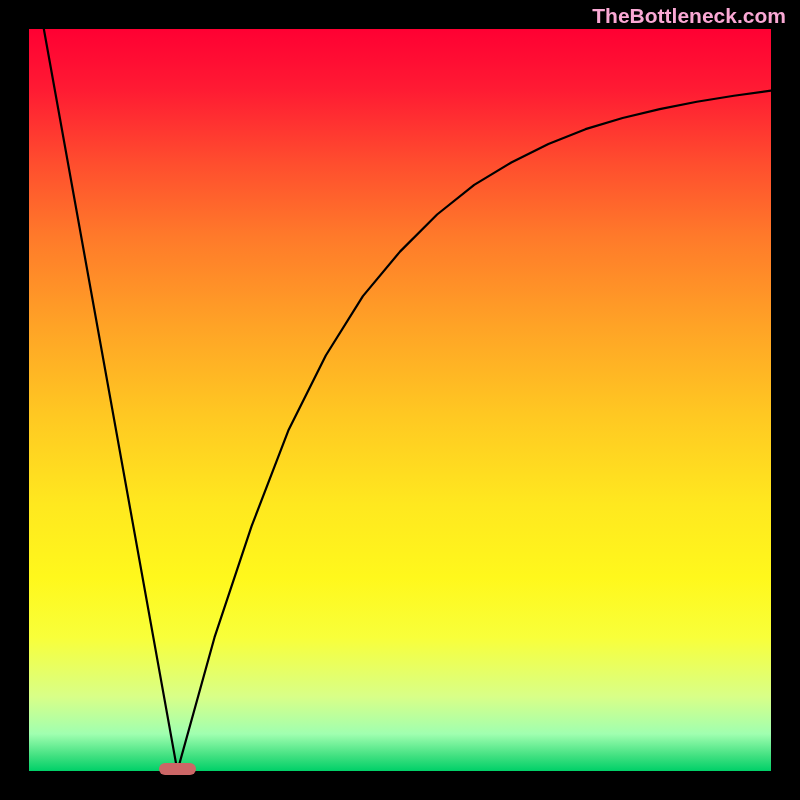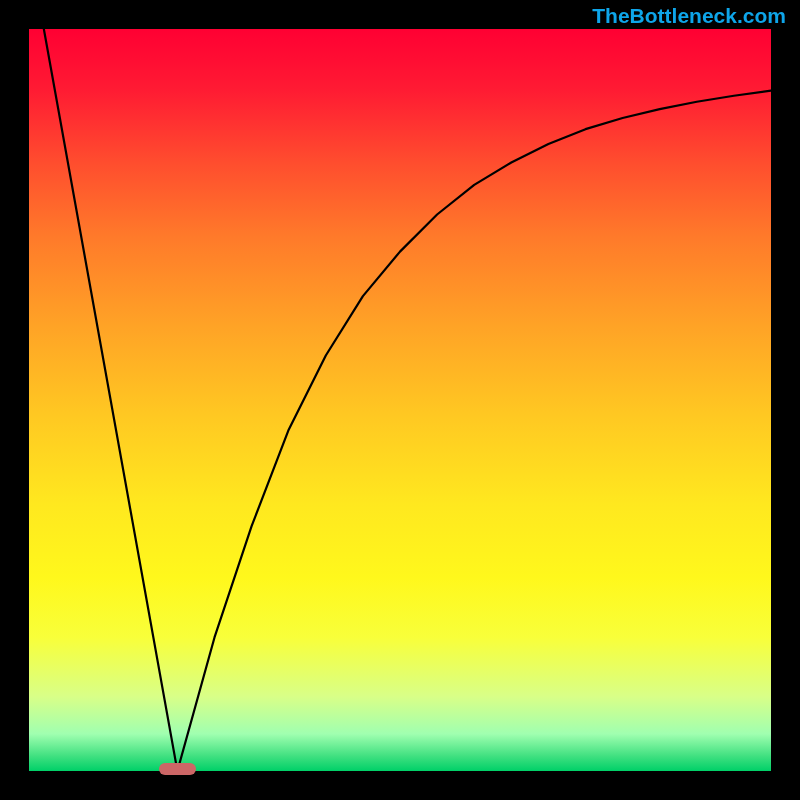--- a/index.html
+++ b/index.html
@@ -14,21 +14,21 @@
   .chart-container {
     position: relative;
     width: 800px;
     height: 800px;
     background: #000;
   }
   .watermark {
     position: absolute;
     top: 4px;
     right: 14px;
-    color: #0ea5e9;
+    color: #f9a8d4;
     font-size: 21px;
     font-weight: bold;
     z-index: 10;
   }
   .plot-area {
     position: absolute;
     left: 29px;
     top: 29px;
     width: 742px;
     height: 742px;

